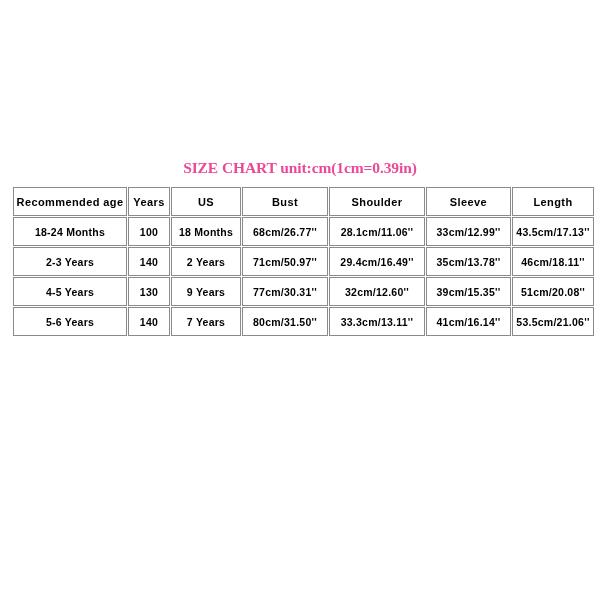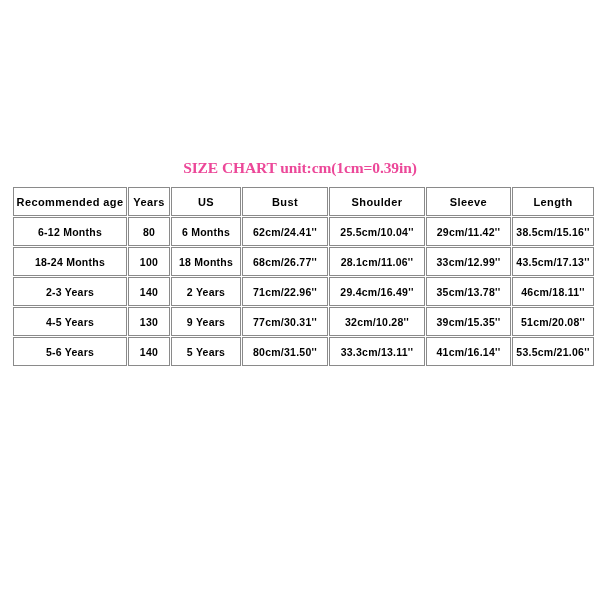--- a/index.html
+++ b/index.html
@@ -100,59 +100,50 @@
             <th>Years</th>
             <th>US</th>
             <th>Bust</th>
             <th>Shoulder</th>
             <th>Sleeve</th>
             <th>Length</th>
           </tr>
       </thead>
       <tbody id="table-body">
           <tr>
-            <td>6-12 Months</td>
-            <td>80</td>
-            <td>6 Months</td>
-            <td>62cm/24.41''</td>
-            <td>25.5cm/10.04''</td>
-            <td>29cm/11.42''</td>
-            <td>38.5cm/15.16''</td>
-          </tr>
-          <tr>
             <td>18-24 Months</td>
             <td>100</td>
             <td>18 Months</td>
             <td>68cm/26.77''</td>
             <td>28.1cm/11.06''</td>
             <td>33cm/12.99''</td>
             <td>43.5cm/17.13''</td>
           </tr>
           <tr>
             <td>2-3 Years</td>
             <td>140</td>
             <td>2 Years</td>
-            <td>71cm/22.96''</td>
+            <td>71cm/50.97''</td>
             <td>29.4cm/16.49''</td>
             <td>35cm/13.78''</td>
             <td>46cm/18.11''</td>
           </tr>
           <tr>
             <td>4-5 Years</td>
             <td>130</td>
             <td>9 Years</td>
             <td>77cm/30.31''</td>
-            <td>32cm/10.28''</td>
+            <td>32cm/12.60''</td>
             <td>39cm/15.35''</td>
             <td>51cm/20.08''</td>
           </tr>
           <tr>
             <td>5-6 Years</td>
             <td>140</td>
-            <td>5 Years</td>
+            <td>7 Years</td>
             <td>80cm/31.50''</td>
             <td>33.3cm/13.11''</td>
             <td>41cm/16.14''</td>
             <td>53.5cm/21.06''</td>
           </tr>
         </tbody>
     </table>
   </div>
 
 </div>

